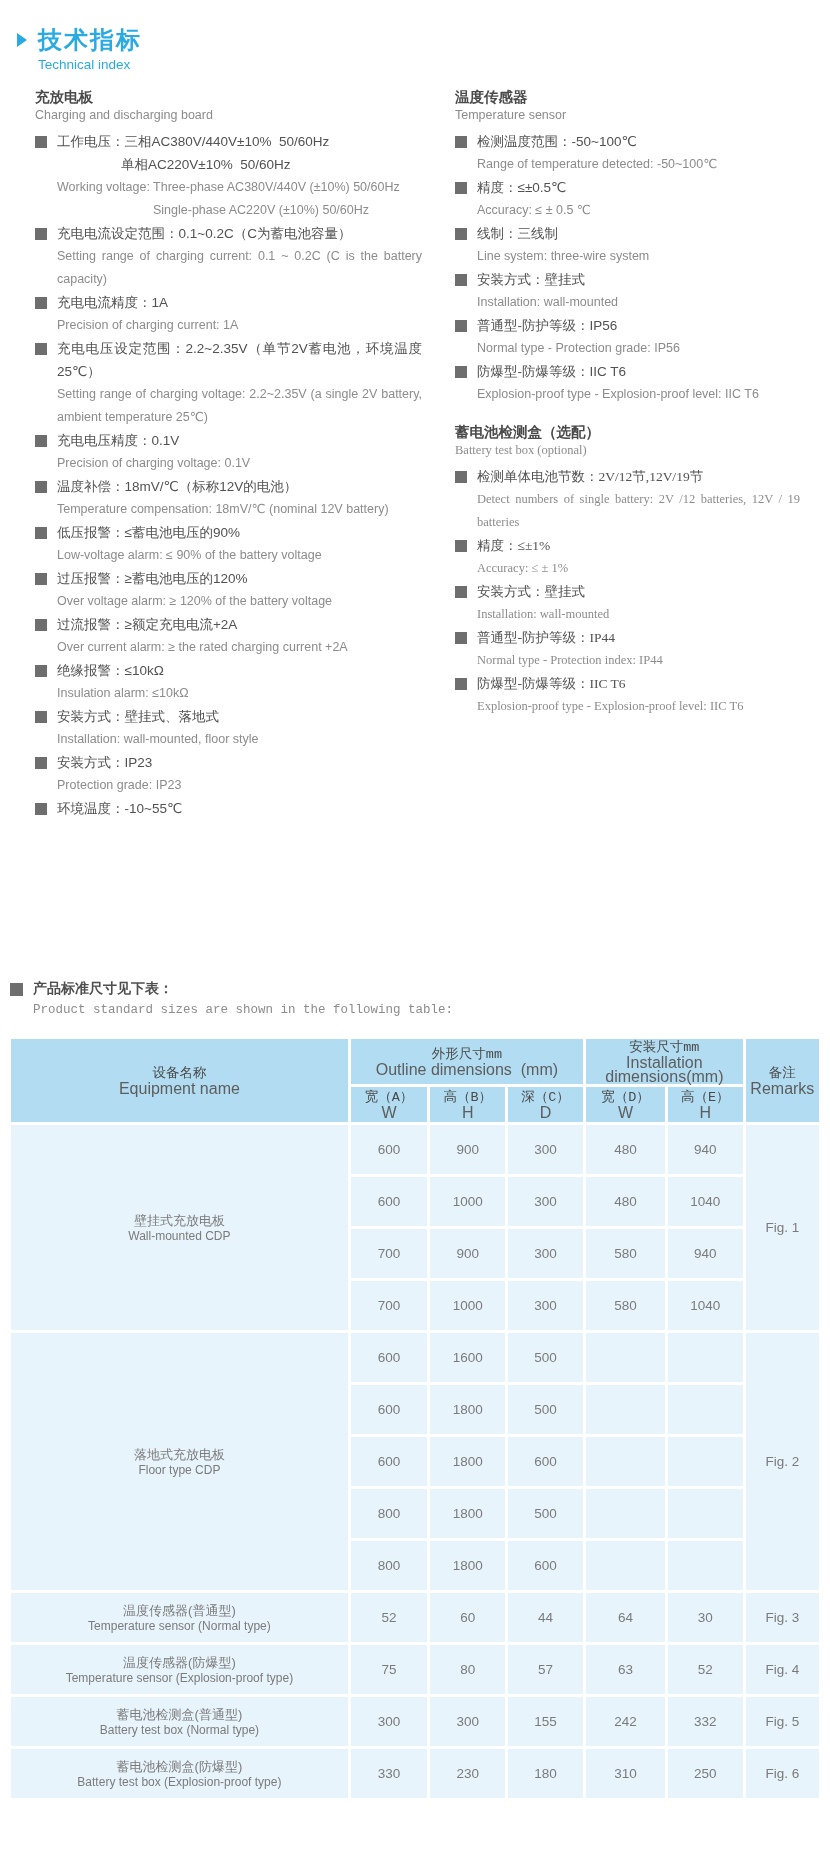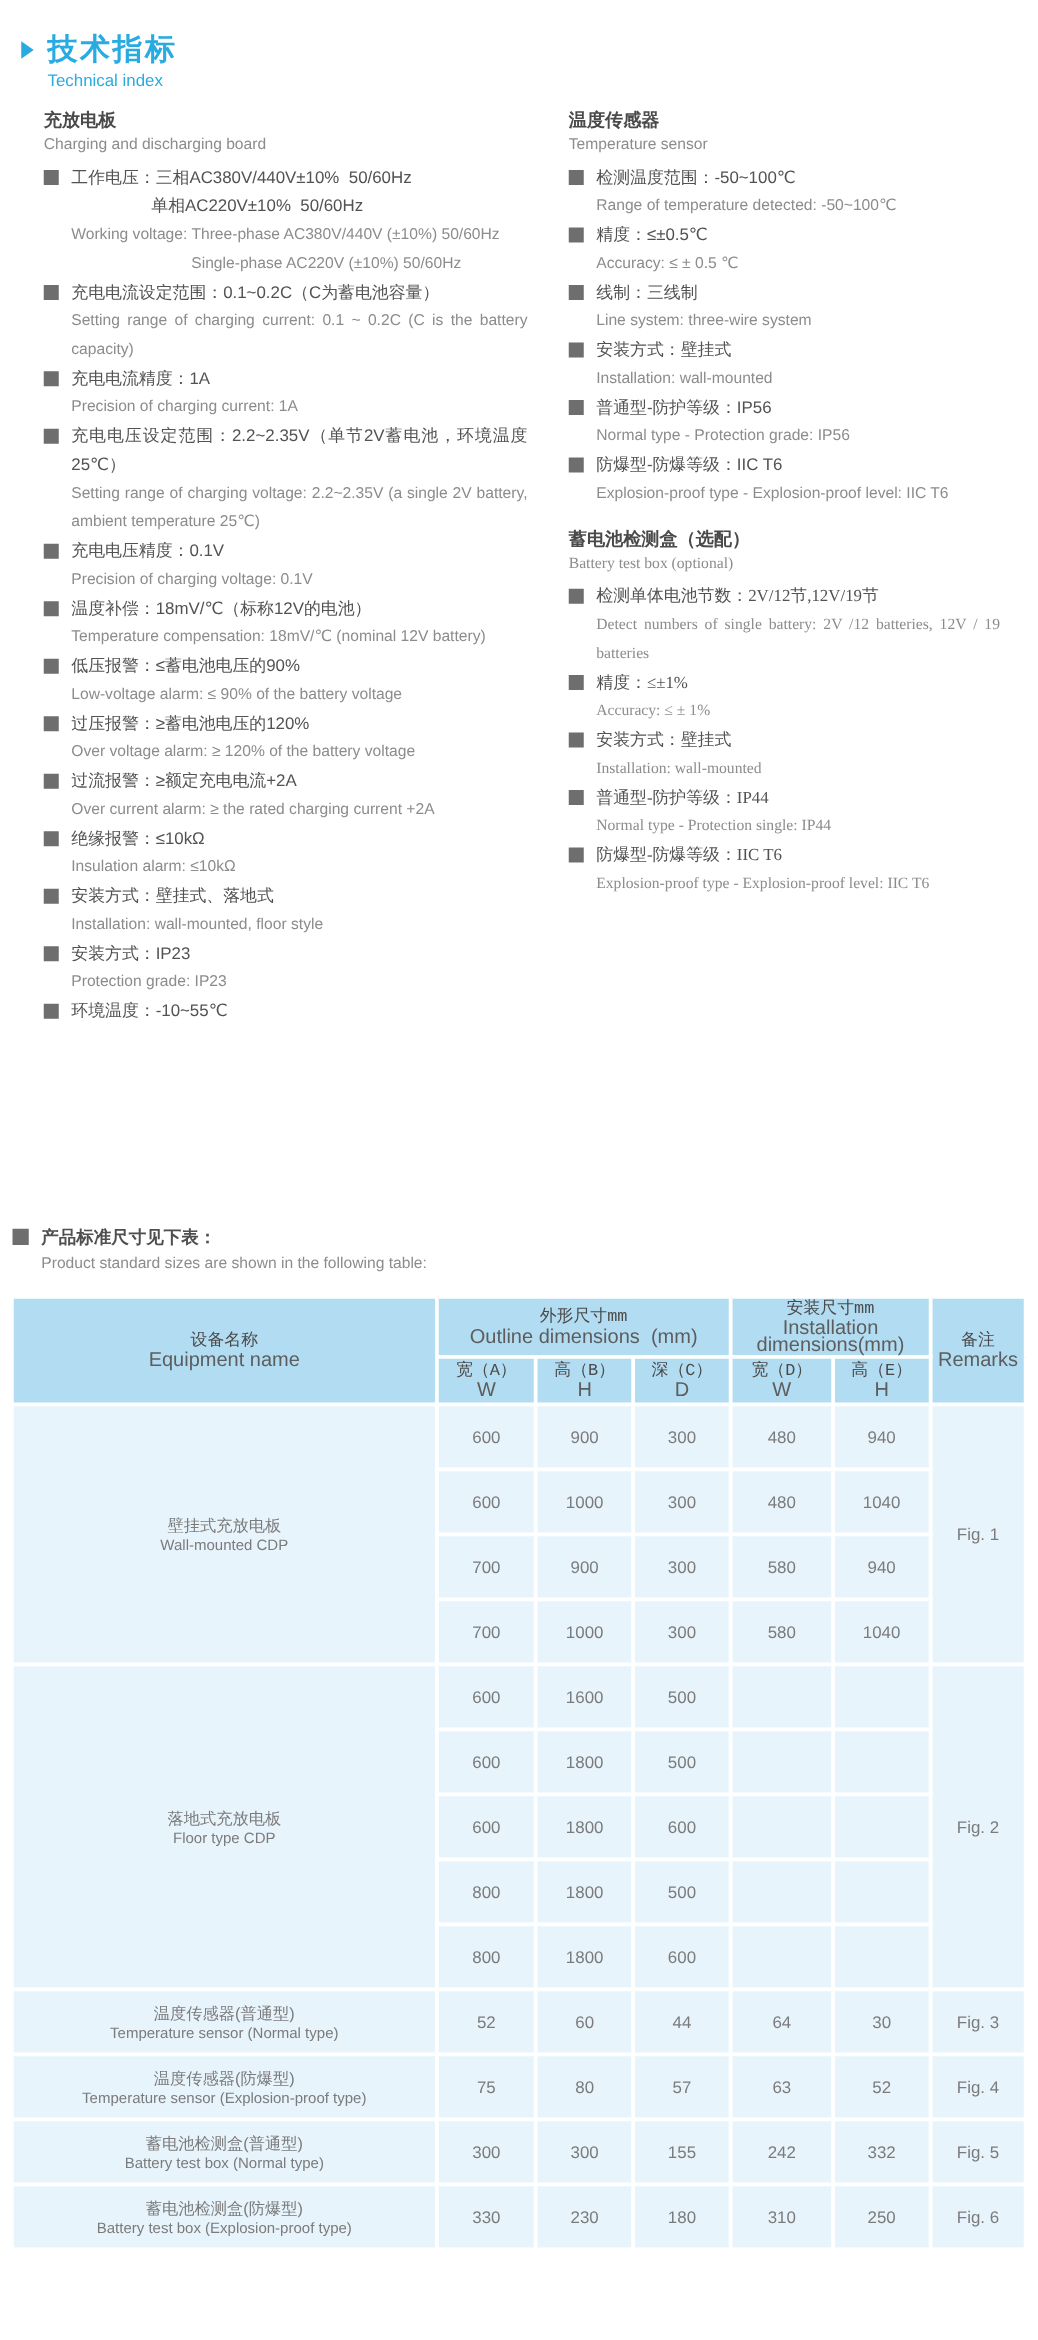--- a/index.html
+++ b/index.html
@@ -33,21 +33,21 @@
   .sec-cn{font-size:14.5px;font-weight:700;color:#4a4a4a;line-height:20px;}
   .sec-en{font-size:12.5px;color:var(--en-text);line-height:17px;margin-bottom:6px;}
   .spec-item .cn{position:relative;padding-left:22px;font-size:13.5px;color:var(--cn-text);
                  line-height:23px;text-align:justify;}
   .spec-item .cn.cont{padding-left:86px;}
   .bullet{position:absolute;left:0;top:6px;width:12px;height:12px;background:var(--bullet);}
   .spec-item .en{padding-left:22px;font-size:12.5px;color:var(--en-text);line-height:23px;text-align:justify;}
   .spec-item .en.cont{padding-left:118px;text-align:left;}
 
   
-  .table-note{margin:158px 0 16px 10px;}
+  .table-note{margin:158px 0 16px 10px;font-family:Liberation Mono, monospace;}
   .note-cn{position:relative;padding-left:23px;font-size:14px;font-weight:600;color:#4f4f4f;line-height:22px;}
   .note-cn .bullet{top:5px;width:13px;height:13px;}
   .note-en{padding-left:23px;font-size:12.5px;color:var(--en-text);line-height:20px;}
 
   
   table.size{border-collapse:collapse;table-layout:fixed;width:814px;margin-left:8px;}
   table.size th,table.size td{border:3px solid #fff;text-align:center;vertical-align:middle;
                               padding:0 2px;box-sizing:border-box;}
   table.size thead th{background:var(--th-bg);font-weight:400;color:#4a4a4a;}
   table.size thead tr.h1 th{height:42px;}
@@ -185,21 +185,21 @@
           <div class="spec-item">
             <div class="cn first"><span class="bullet"></span><span class="cn-text">精度：≤±1%</span></div>
             <div class="en">Accuracy: ≤ ± 1%</div>
           </div>
           <div class="spec-item">
             <div class="cn first"><span class="bullet"></span><span class="cn-text">安装方式：壁挂式</span></div>
             <div class="en">Installation: wall-mounted</div>
           </div>
           <div class="spec-item">
             <div class="cn first"><span class="bullet"></span><span class="cn-text">普通型-防护等级：IP44</span></div>
-            <div class="en">Normal type - Protection single: IP44</div>
+            <div class="en">Normal type - Protection index: IP44</div>
           </div>
           <div class="spec-item">
             <div class="cn first"><span class="bullet"></span><span class="cn-text">防爆型-防爆等级：IIC T6</span></div>
             <div class="en">Explosion-proof type - Explosion-proof level: IIC T6</div>
           </div>
         </section>
       </div>
   </div>
 
   <div class="table-note">

